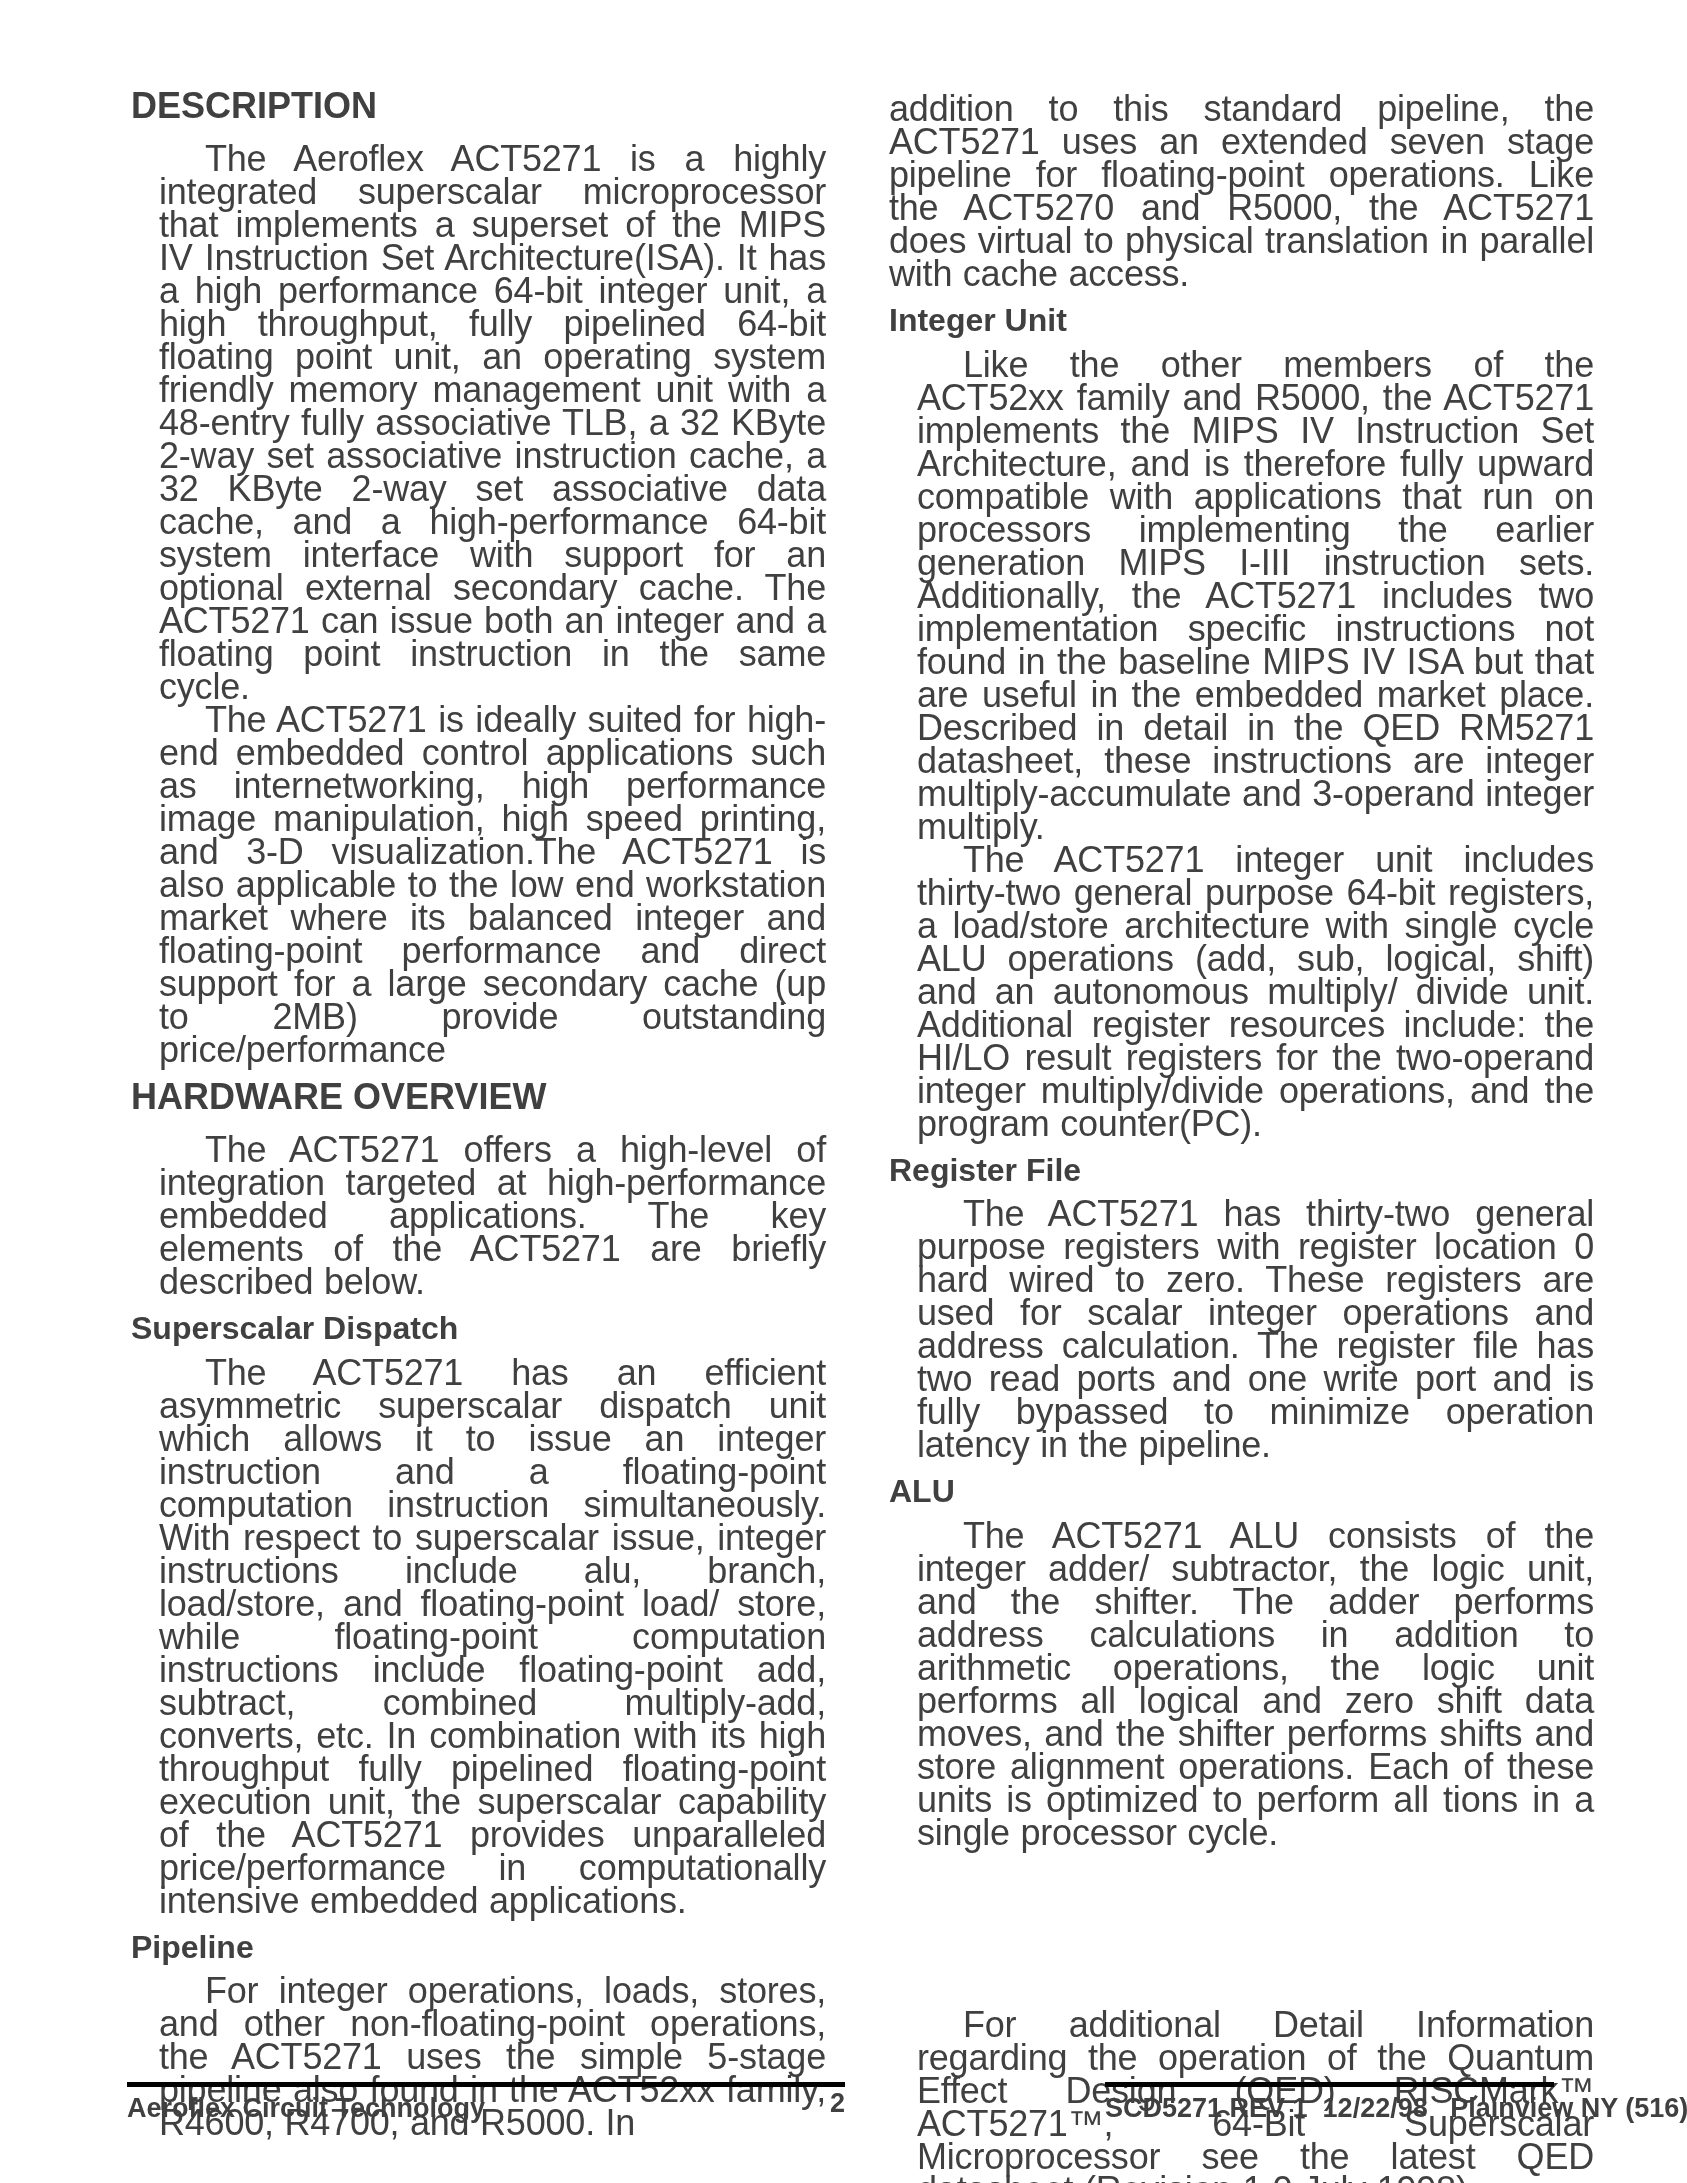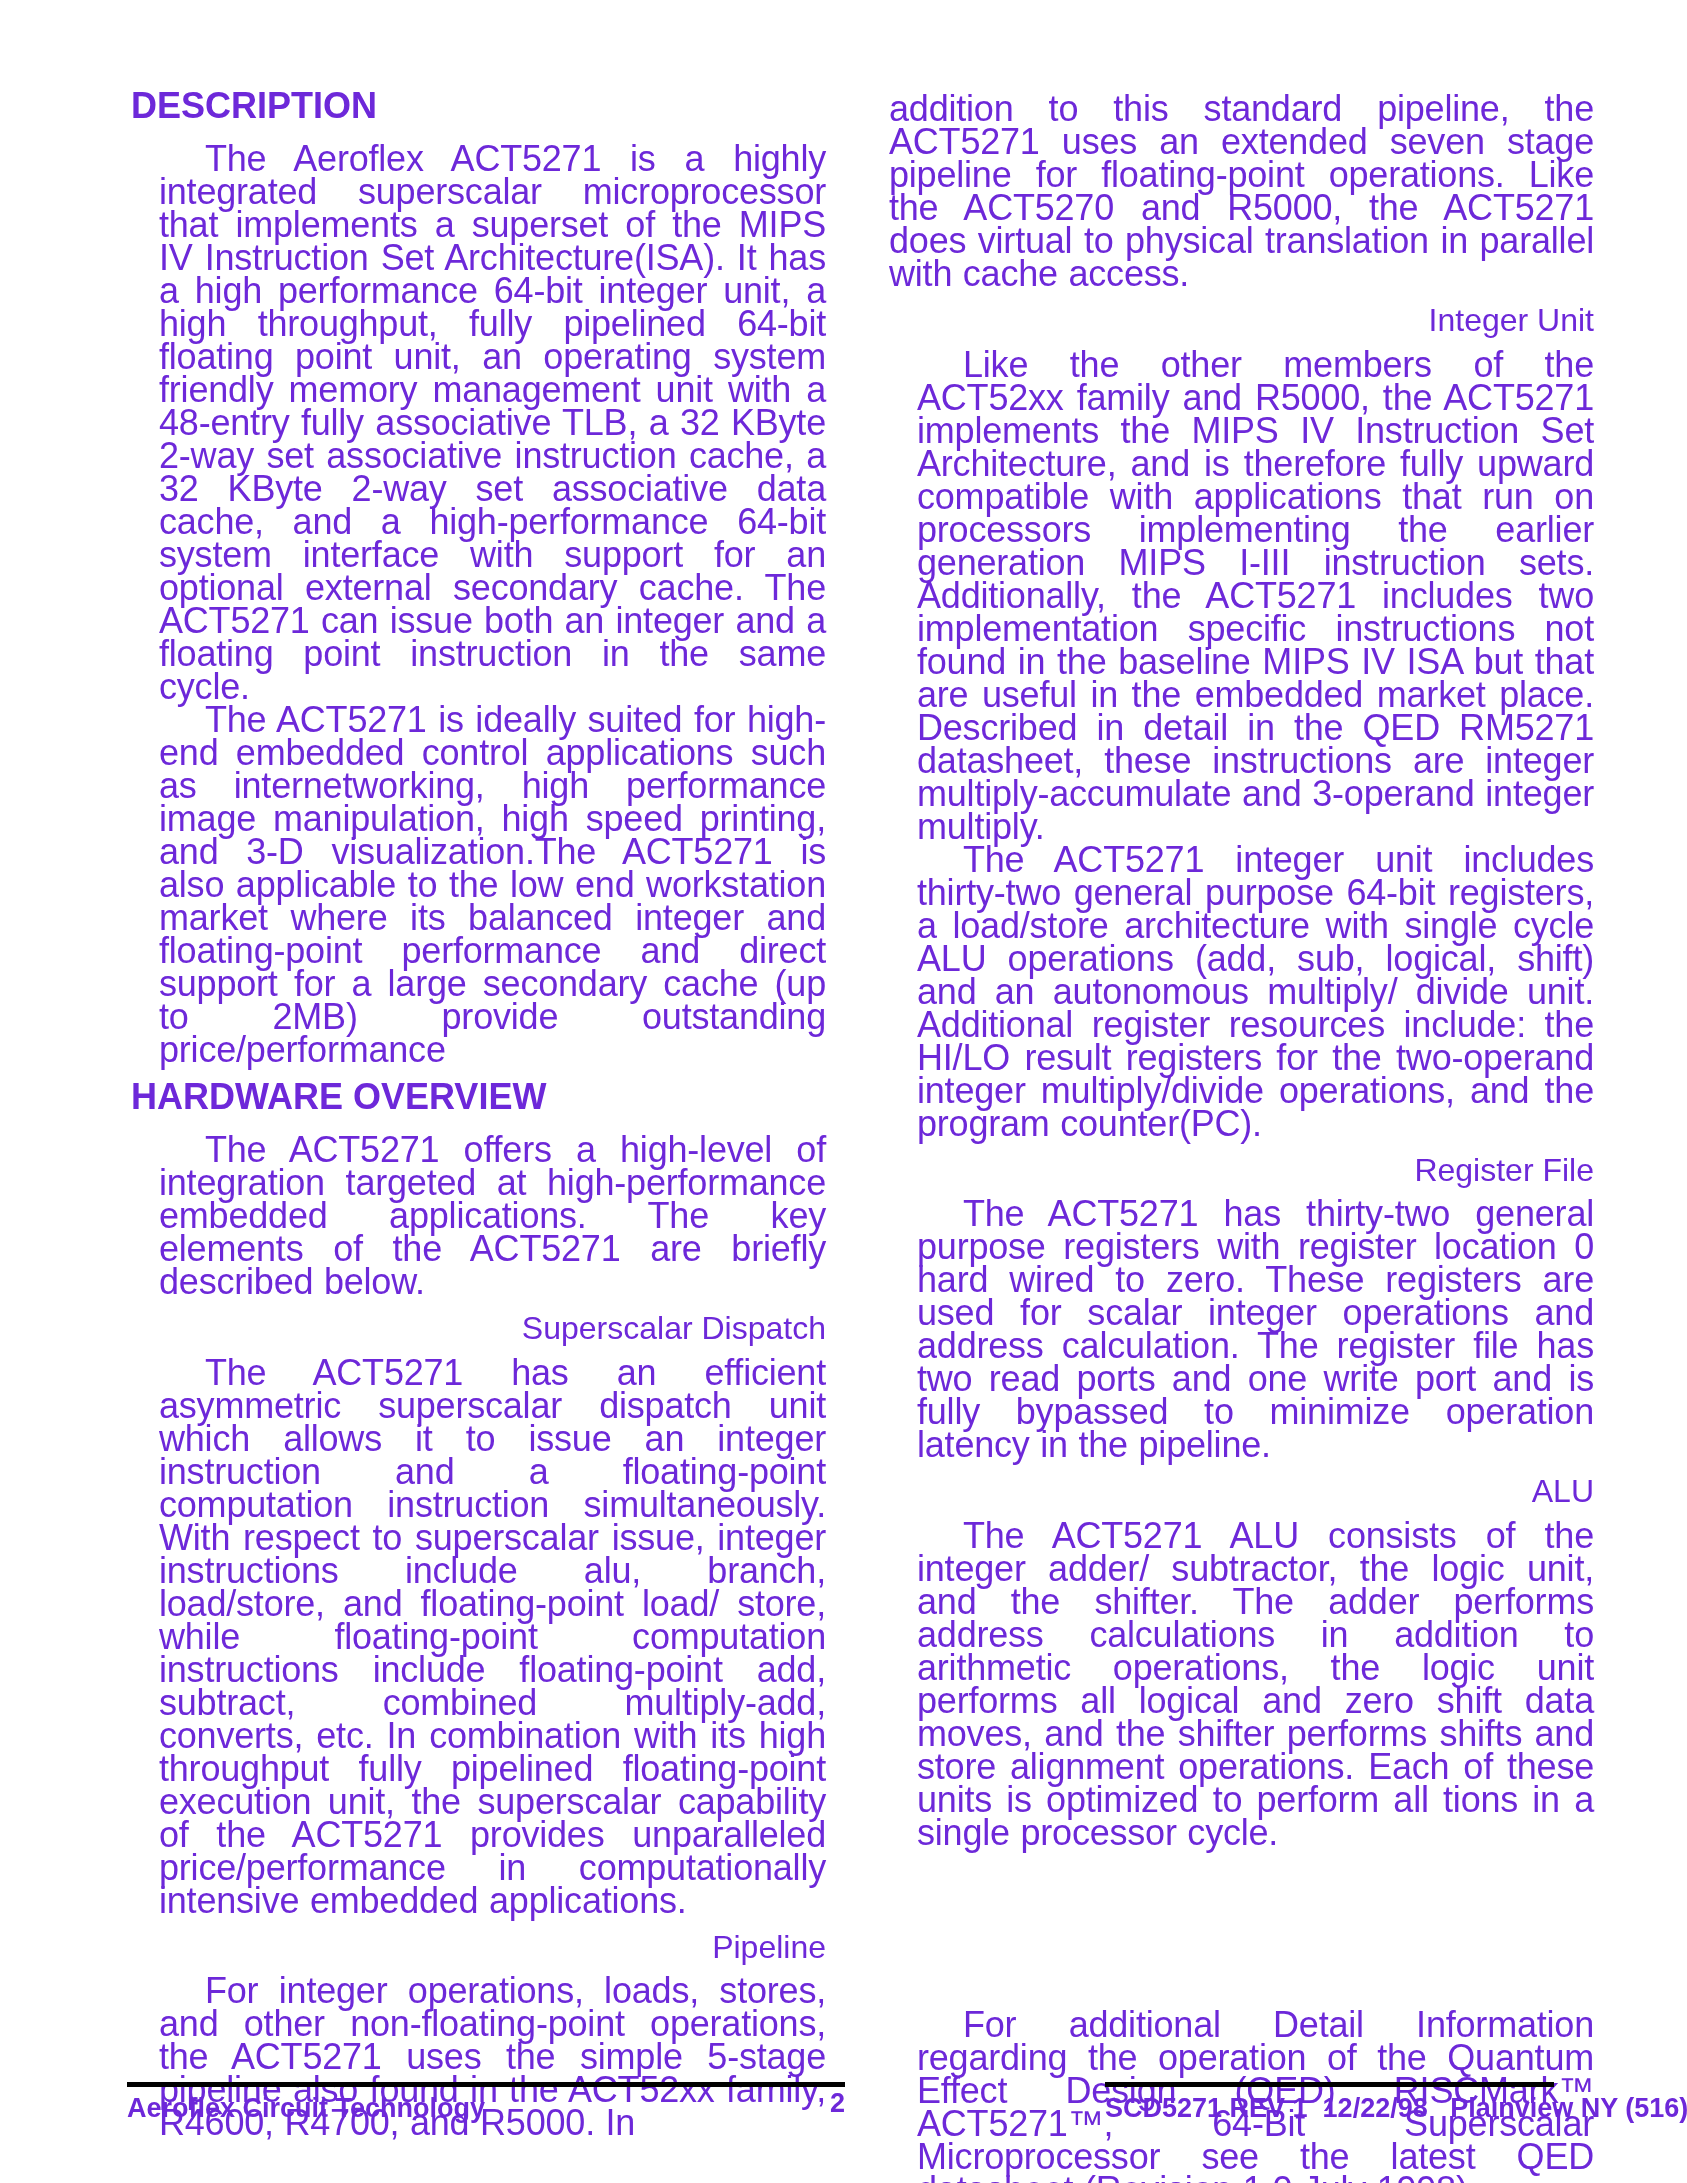--- a/index.html
+++ b/index.html
@@ -1,21 +1,21 @@
 <!DOCTYPE html>
 <html style="font-size:12.7px"><head>
 <meta charset="utf-8">
 <style>
   html, body { margin: 0; padding: 0; background: #ffffff; }
   .page {
     position: relative;
     width: 1687px;
     height: 2183px;
     background: #ffffff;
-    color: #6d28d9;
+    color: #404040;
     font-family: "Liberation Sans", sans-serif;
     overflow: hidden;
   }
   .col {
     position: absolute;
     text-align: justify;
   }
   .col-left  { left: 131px;  top: 86px; width: 695px; }
   .col-right { left: 889px; top: 92px; width: 705px; }
 
@@ -35,22 +35,22 @@
     margin: 11px 0 16px 0;
     font-weight: bold;
     letter-spacing: 0;
     text-align: left;
   }
   h1.doc-h1.first { margin-top: 0; }
   h2.doc-h2 {
     font-size: 32px;
     line-height: 37px;
     margin: 12px 0 8.7px 0;
-    font-weight: normal;
-    text-align: right;
+    font-weight: bold;
+    text-align: left;
   }
 
   .footer-left {
     position: absolute;
     left: 127px;
     top: 2082px;
     width: 718px;
   }
   .footer-right {
     position: absolute;

